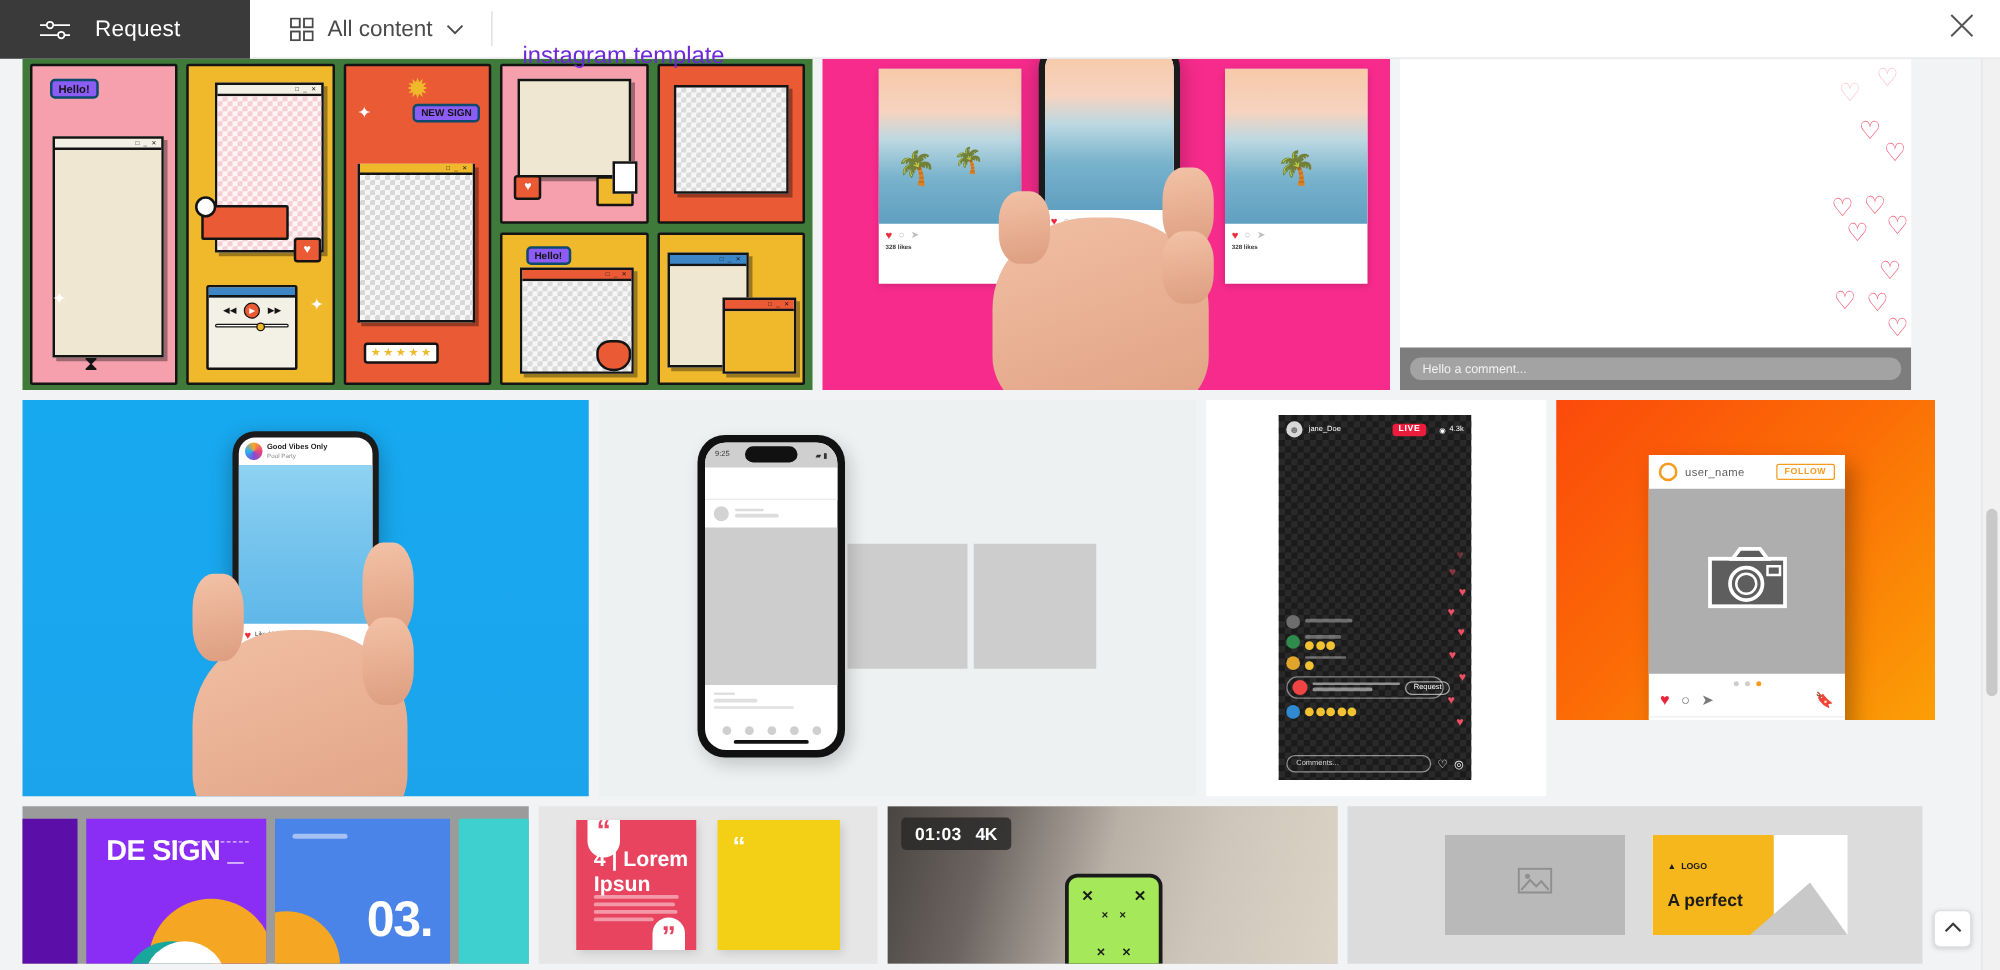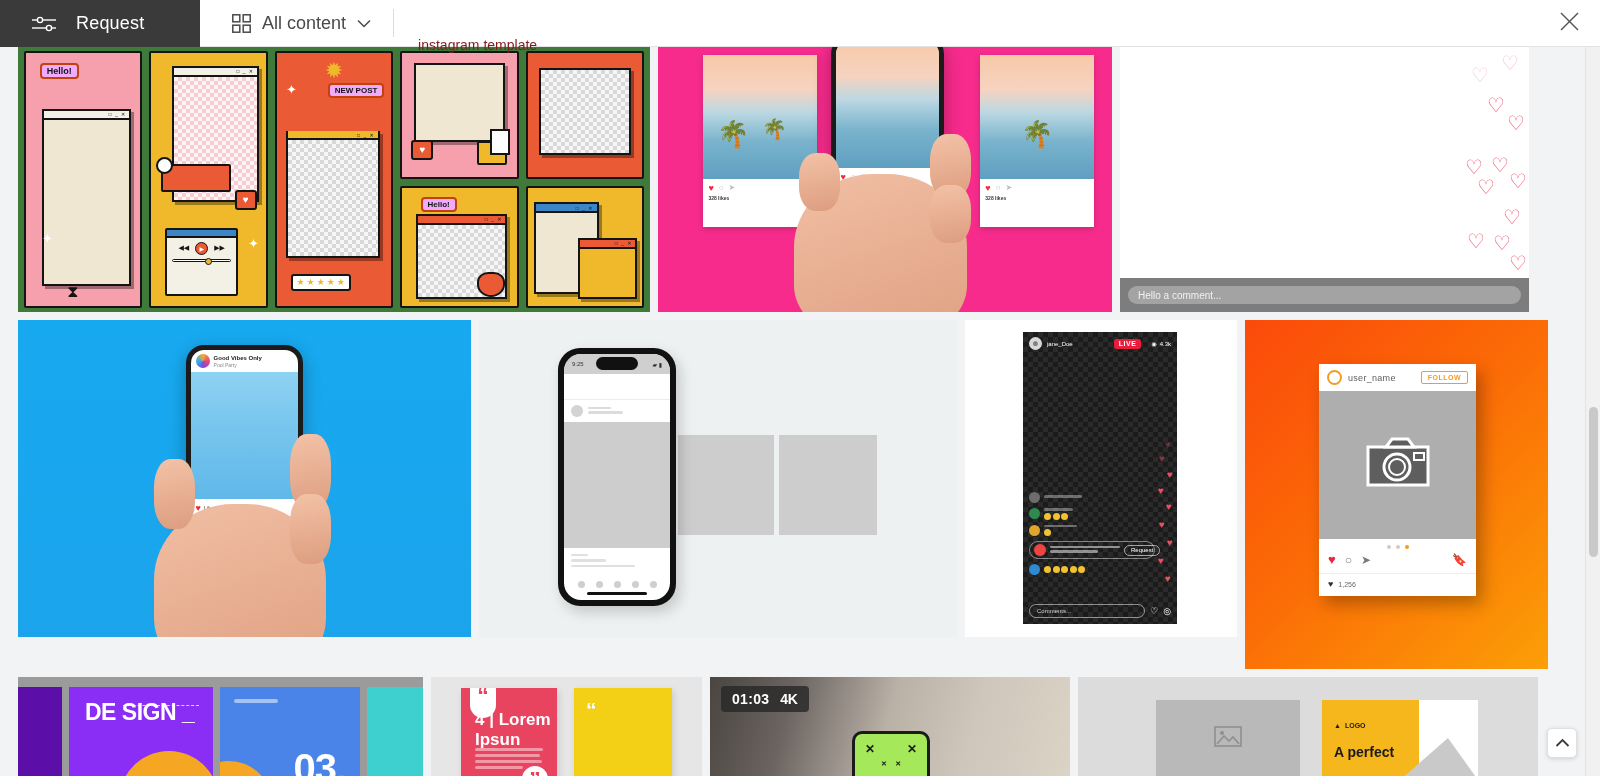--- a/index.html
+++ b/index.html
@@ -42,21 +42,21 @@
 
   .divider-v { width: 1px; background: #dcdcdc; margin: 9px 0; }
 
   .search-wrap {
     flex: 1; display: flex; align-items: center;
     padding-left: 24px; position: relative;
   }
   .search-input {
     border: none; outline: none;
     font-family: "Liberation Sans", sans-serif;
-    font-size: 14px; color: #7f1d1d;
+    font-size: 19px; color: #6d28d9;
     width: 100%; background: transparent; margin-top: 44px;
   }
   .clear-btn {
     width: 46px; height: 46px;
     display: flex; align-items: center; justify-content: center;
     cursor: pointer; margin-right: 8px;
   }
   .search-by-image {
     width: 136px; height: 47px;
     border-left: 1px solid #dcdcdc;
@@ -104,21 +104,21 @@
     background-color: #f6f6f6;
   }
   .checker-pink {
     background-image:
       linear-gradient(45deg,#f4ccd2 25%,transparent 25%,transparent 75%,#f4ccd2 75%),
       linear-gradient(45deg,#f4ccd2 25%,transparent 25%,transparent 75%,#f4ccd2 75%);
     background-size: 8px 8px; background-position: 0 0, 4px 4px;
     background-color: #fdf4f5;
   }
   .bubble {
-    position: absolute; background: #f0abfc; border: 2px solid #c2410c;
+    position: absolute; background: #8b5cf6; border: 2px solid #0c4a6e;
     border-radius: 4px; font-size: 9px; font-weight: bold; padding: 1px 5px;
     color: #141414; white-space: nowrap;
   }
   .star-row { position: absolute; background:#fff; border:2px solid #141414; border-radius:3px;
     display:flex; gap:2px; padding:2px 4px; }
   .star { color: #f0b92b; font-size: 9px; line-height: 9px; }
   .sparkle { position: absolute; color: #fff; font-size: 13px; line-height: 13px; }
   .heart-badge {
     position: absolute; width: 22px; height: 20px; background: #ea5a34;
     border: 2px solid #141414; border-radius: 3px;
@@ -419,21 +419,21 @@
             <div class="player-track"></div>
           </div>
           <span class="sparkle" style="right:6%;bottom:22%;">✦</span>
         </div>
       </div>
 
       <div class="retro-col">
         <div class="rcard rc-orange">
           <span class="sparkle" style="left:8%;top:12%;">✦</span>
           <div style="position:absolute;left:42%;top:2%;color:#f0b92b;font-size:22px;">✹</div>
-          <div class="bubble" style="right:6%;top:12%;font-size:8px;">NEW POST</div>
+          <div class="bubble" style="right:6%;top:12%;font-size:8px;">NEW SIGN</div>
           <div class="win" style="left:8%;top:31%;width:82%;height:50%;border-top-width:0;">
             <div class="win-bar" style="background:#f0b92b;">
                 <span>□ _ ✕</span>
               </div>
             <div class="checker" style="height:calc(100% - 9px);"></div>
           </div>
           <div class="star-row" style="left:12%;bottom:6%;">
             <span class="star">★</span>
               <span class="star">★</span>
               <span class="star">★</span>
@@ -708,21 +708,21 @@
         <div class="live-foot">
           <div class="live-input">
             <span>Comments...</span>
           </div>
           <span class="ic">♡</span>
           <span class="ic">◎</span>
         </div>
       </div>
     </div>
 
-    <div class="tile orangecard" style="width:303px;height:349px;">
+    <div class="tile orangecard" style="width:303px;height:256px;">
       <div class="polaroid" style="left:74px;top:44px;width:157px;height:232px;">
         <div class="pol-head">
           <div class="pol-av"></div>
           <span class="pol-user">user_name</span>
           <span class="pol-follow">FOLLOW</span>
         </div>
         <div class="pol-img">
           <span>
             <svg width="64" height="52" viewBox="0 0 64 52">
               <rect x="2" y="10" width="60" height="38" fill="#5e5e5e" stroke="#ffffff" stroke-width="3"></rect>

